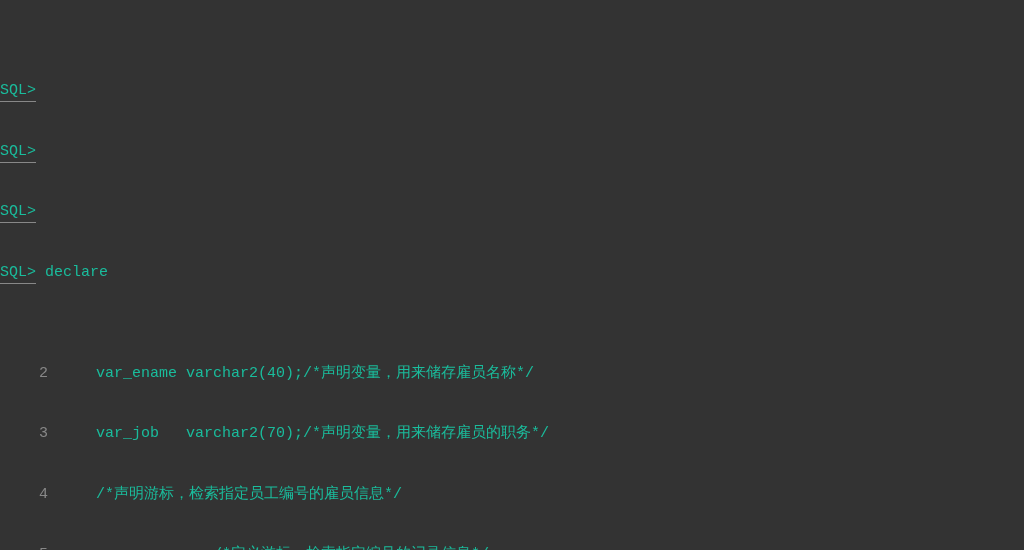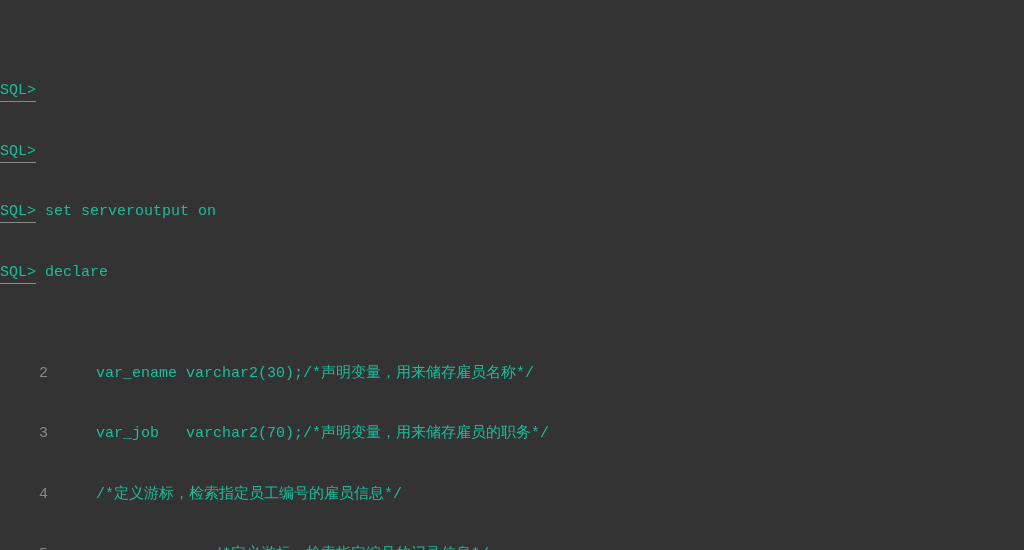--- a/index.html
+++ b/index.html
@@ -47,30 +47,30 @@
 <div class="terminal">
 
   
   <div class="line">
     <span class="prompt">SQL&gt;</span><span class="code"></span>
   </div>
   <div class="line">
     <span class="prompt">SQL&gt;</span><span class="code"></span>
   </div>
   <div class="line">
-    <span class="prompt">SQL&gt;</span><span class="code"> <span>set serveroutput on</span></span>
+    <span class="prompt">SQL&gt;</span>
   </div>
   <div class="line">
     <span class="prompt">SQL&gt;</span><span class="code"> <span>declare</span></span>
   </div>
 
   
-  <div class="line"><span class="gutter">2</span><span class="code">    var_ename varchar2(30);/*声明变量，用来储存雇员名称*/</span></div>
+  <div class="line"><span class="gutter">2</span><span class="code">    var_ename varchar2(40);/*声明变量，用来储存雇员名称*/</span></div>
   <div class="line"><span class="gutter">3</span><span class="code">    var_job   varchar2(70);/*声明变量，用来储存雇员的职务*/</span></div>
-  <div class="line"><span class="gutter">4</span><span class="code">    /*定义游标，检索指定员工编号的雇员信息*/</span></div>
+  <div class="line"><span class="gutter">4</span><span class="code">    /*声明游标，检索指定员工编号的雇员信息*/</span></div>
   <div class="line"><span class="gutter">5</span><span class="code">  cursor cur_emp /*定义游标，检索指定编号的记录信息*/</span></div>
   
   
   
   
   
   
   
   
   

